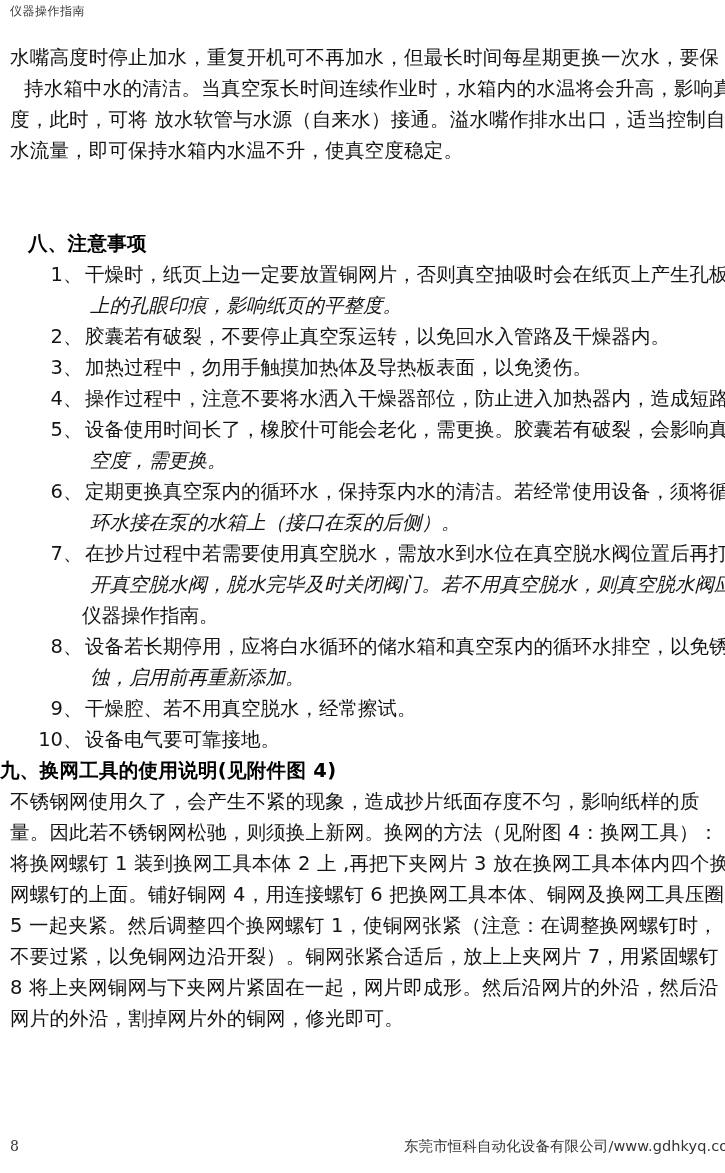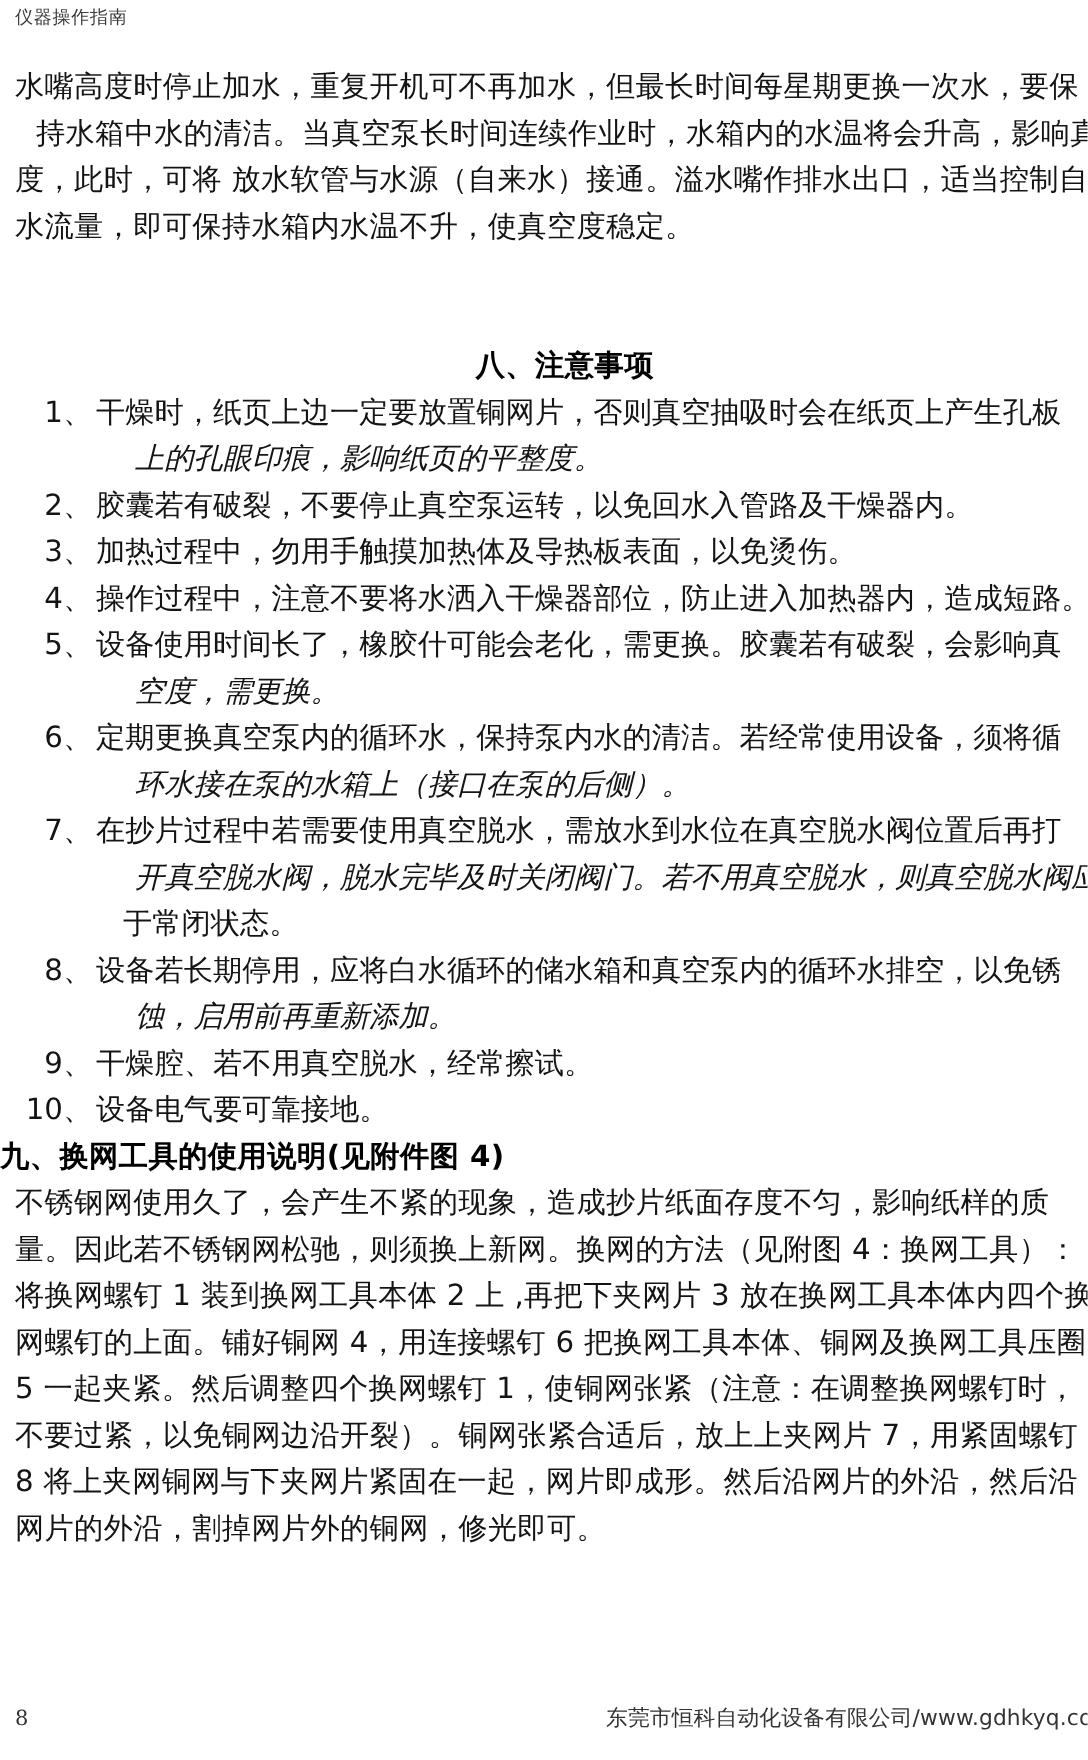--- a/index.html
+++ b/index.html
@@ -54,21 +54,21 @@
   .heading {
     display: block;
     height: 31px;
     line-height: 31px;
     font-size: 19.5px;
     font-weight: bold;
     color: #000000;
     white-space: pre;
     letter-spacing: 0.3px;
   }
-  .heading.h-eight { padding-left: 28px; text-align: center; }
+  .heading.h-eight { padding-left: 28px; }
   .heading.h-nine  { }
 
   .spacer-lg { display: block; height: 62px; }
 
   
   .list-line {
     display: block;
     height: 31px;
     line-height: 31px;
     font-size: 19.5px;
@@ -80,21 +80,21 @@
     width: 42px;
     text-align: right;
     padding-right: 0px;
   }
   .list-line .num.wide { width: 42px; }
   .list-line .mark {
     display: inline-block;
     width: 22px;
     text-align: left;
   }
-  .list-line.item { }
+  .list-line.item { padding-left: 21px; }
   .list-line.cont { padding-left: 90px; font-style: italic; }
   .list-line.cont-tight { padding-left: 82px; }
 
   
   .footer {
     position: absolute;
     left: 0;
     right: 0;
     top: 1136px;
     height: 24px;
@@ -163,21 +163,21 @@
       </div>
 
       <div>
         <span class="list-line item"><span class="num">6</span><span class="mark">、</span><span>定期更换真空泵内的循环水，保持泵内水的清洁。若经常使用设备，须将循</span></span>
         <span class="list-line cont">环水接在泵的水箱上（接口在泵的后侧）。</span>
       </div>
 
       <div>
         <span class="list-line item"><span class="num">7</span><span class="mark">、</span><span>在抄片过程中若需要使用真空脱水，需放水到水位在真空脱水阀位置后再打</span></span>
         <span class="list-line cont">开真空脱水阀，脱水完毕及时关闭阀门。若不用真空脱水，则真空脱水阀应</span>
-        <span class="list-line cont-tight">于常闭状态。</span>
+        <span class="list-line cont-tight">仪器操作指南。</span>
       </div>
 
       <div>
         <span class="list-line item"><span class="num">8</span><span class="mark">、</span><span>设备若长期停用，应将白水循环的储水箱和真空泵内的循环水排空，以免锈</span></span>
         <span class="list-line cont">蚀，启用前再重新添加。</span>
       </div>
 
       <div>
         <span class="list-line item"><span class="num">9</span><span class="mark">、</span><span>干燥腔、若不用真空脱水，经常擦试。</span></span>
       </div>

